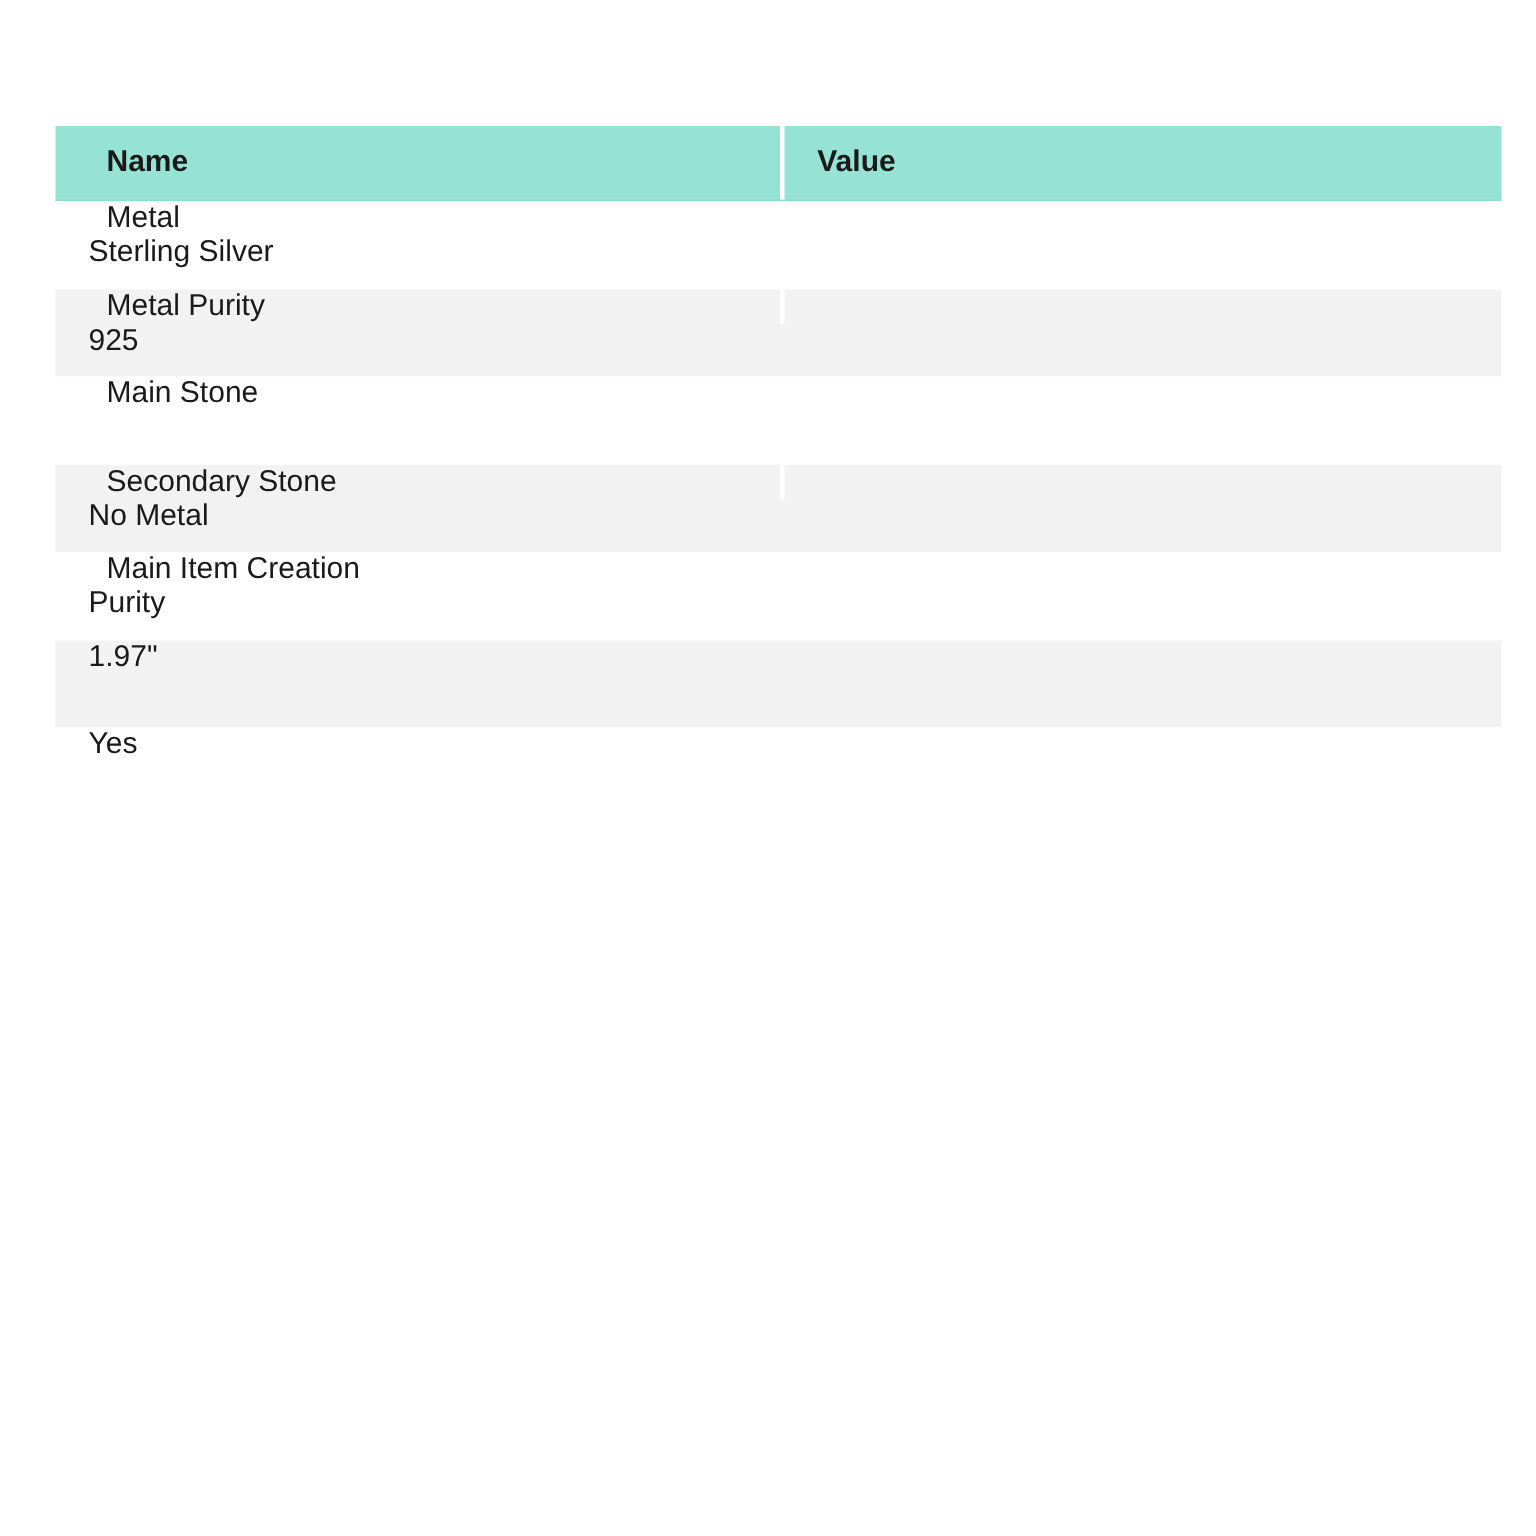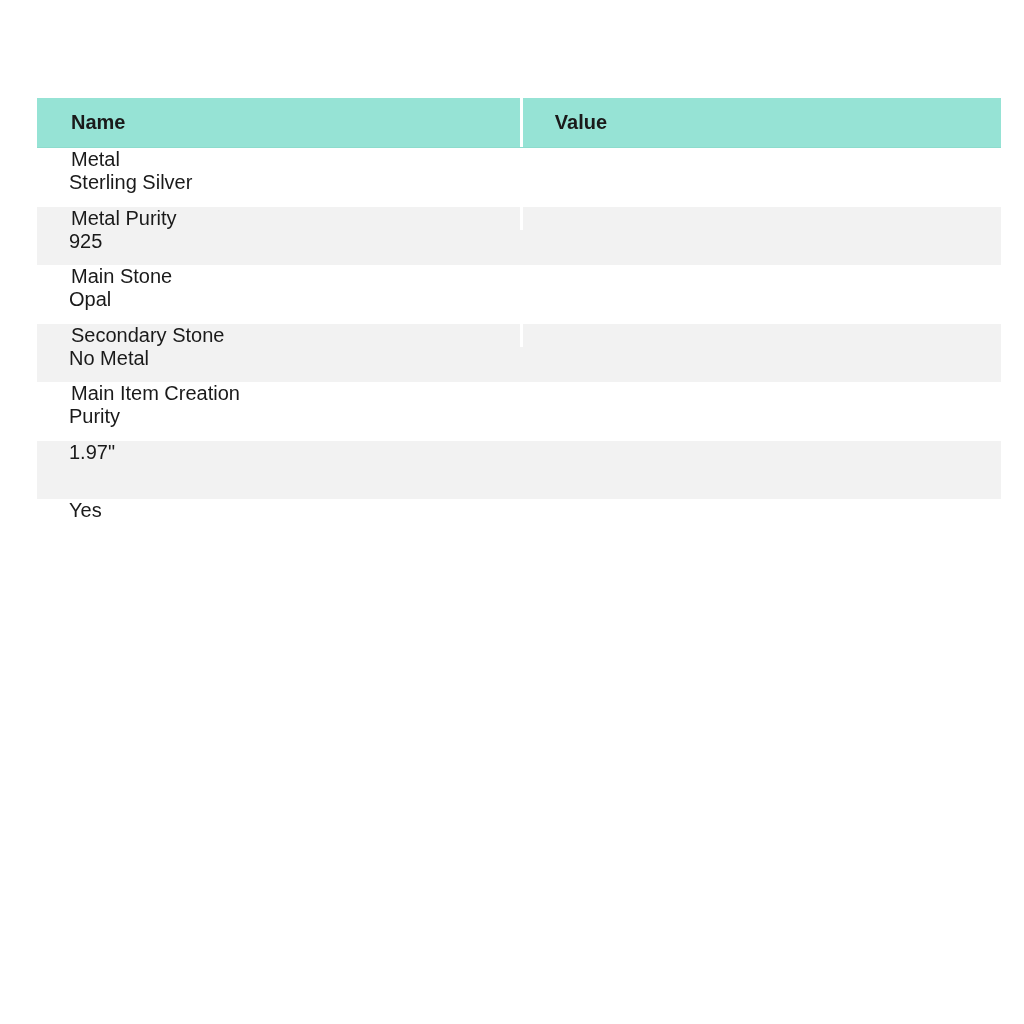--- a/index.html
+++ b/index.html
@@ -7,21 +7,21 @@
     padding: 0;
     width: 1024px;
     height: 1024px;
     background: #ffffff;
     font-family: "Liberation Sans", "DejaVu Sans", sans-serif;
   }
 
   .attr-table {
     position: absolute;
     left: 37px;
-    top: 98px;
+    top: 84px;
     width: 964px;
     color: #1a1a1a;
     font-size: 20px;
   }
 
   .row {
     display: flex;
     width: 100%;
   }
 
@@ -34,21 +34,21 @@
   }
 
   .cell.name-col {
     width: 50.4%;
     padding-left: 34px;
     border-right: 3px solid #ffffff;
   }
 
   .cell.value-col {
     width: 49.6%;
-    padding-left: 32px;
+    padding-left: 22px;
   }
 
   .header-row {
     height: 49px;
     background: #96e3d5;
     font-weight: 700;
     border-bottom: 1px solid #8ddccd;
   }
 
   .data-row {
@@ -91,23 +91,20 @@
     </div>
     <div class="cell value-col">
       <span>925</span>
     </div>
   </div>
 
   <div class="row data-row">
     <div class="cell name-col">
       <span>Main Stone</span>
     </div>
-    <div class="cell value-col">
-      <span>Opal</span>
-    </div>
   </div>
 
   <div class="row data-row">
     <div class="cell name-col">
       <span>Secondary Stone</span>
     </div>
     <div class="cell value-col">
       <span>No Metal</span>
     </div>
   </div>

